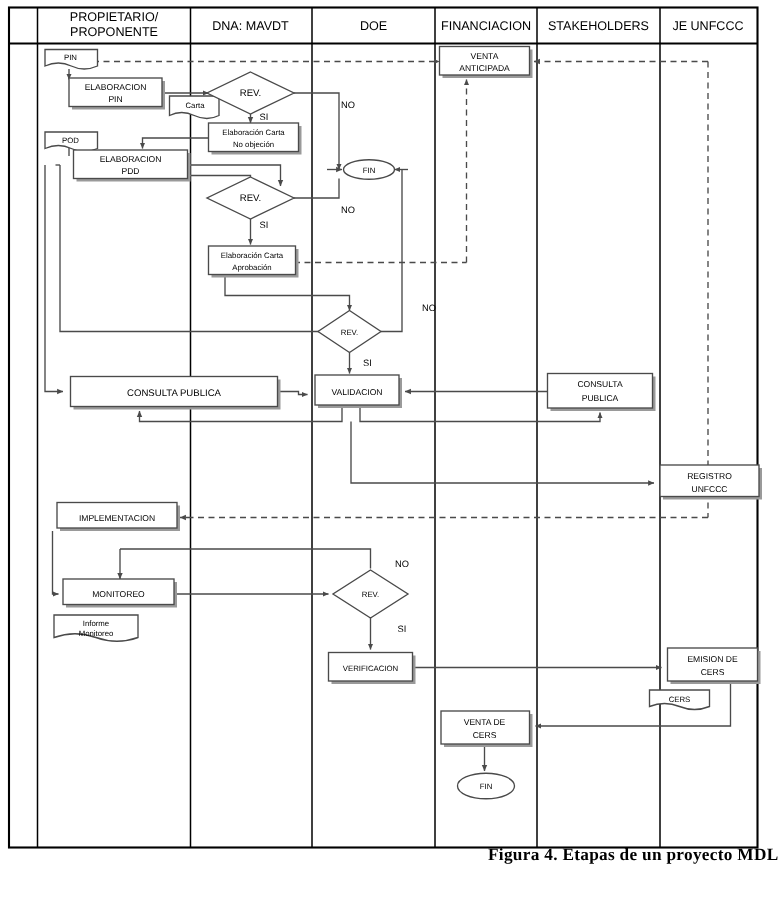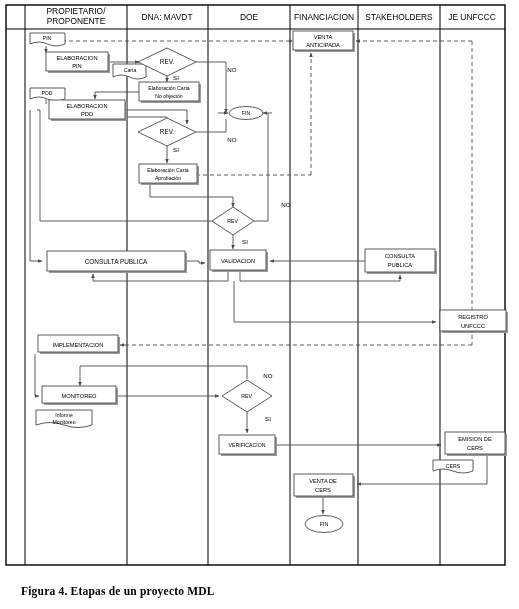--- a/index.html
+++ b/index.html
@@ -12,21 +12,21 @@
   .node-text.xs{font-size:5.2px;}
   .edge-label{font-family:"Liberation Sans",sans-serif;font-size:6.2px;fill:#000;text-anchor:middle;}
   .frame{fill:none;stroke:#000;stroke-width:1.4;}
   .lane-div{stroke:#000;stroke-width:1;}
   .hdr-rule{stroke:#000;stroke-width:1.2;}
   .box{fill:#ffffff;stroke:#4a4a4a;stroke-width:0.9;}
   .box-sh{fill:#9a9a9a;stroke:none;}
   .conn{stroke:#4a4a4a;stroke-width:0.9;fill:none;}
   .conn-dash{stroke:#4a4a4a;stroke-width:0.9;fill:none;stroke-dasharray:4 3;}
   .doc{fill:#ffffff;stroke:#4a4a4a;stroke-width:0.9;}
-  .caption{position:absolute;left:0;right:0;top:585px;text-align:left;
+  .caption{position:absolute;left:0;right:0;top:564px;text-align:right;
            font-family:"Liberation Serif",serif;font-size:11.5px;font-weight:bold;color:#000;
            letter-spacing:.2px;padding-left:21px;}
 </style>
 </head>
 <body>
 
 <div id="figure-wrap">
 
   <svg id="flow" viewBox="0 0 519 609">
     <defs>

